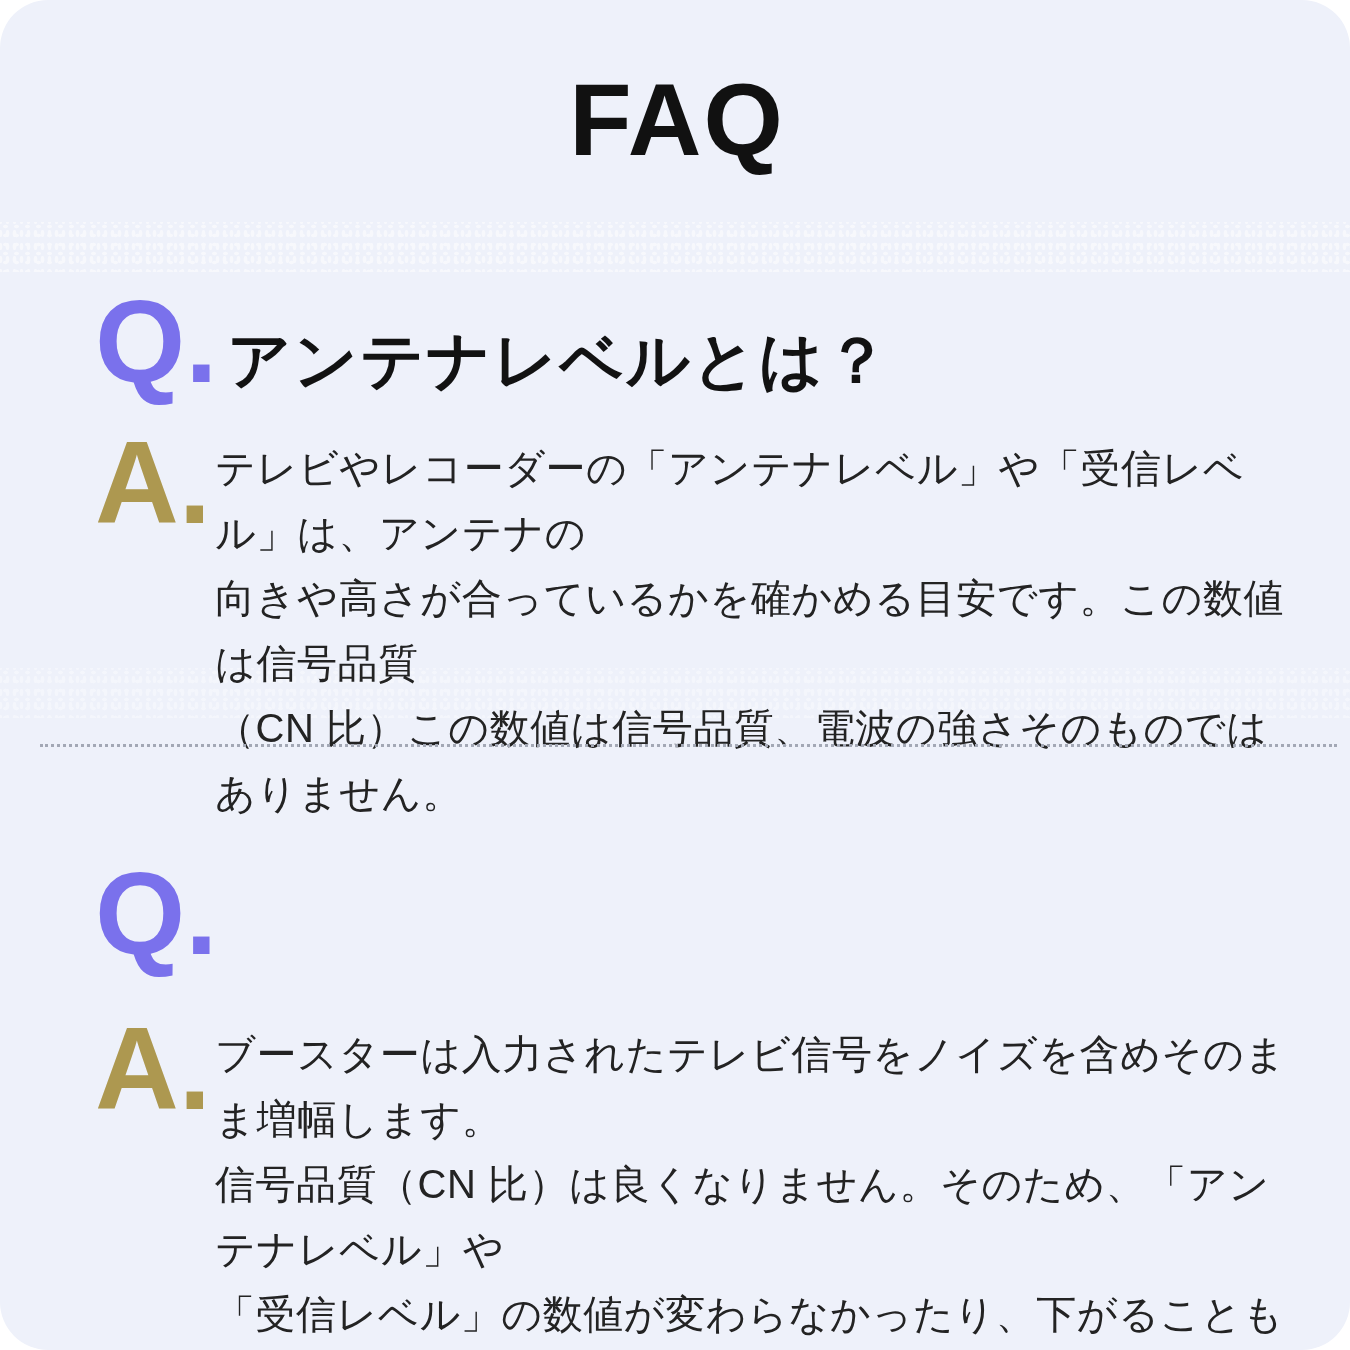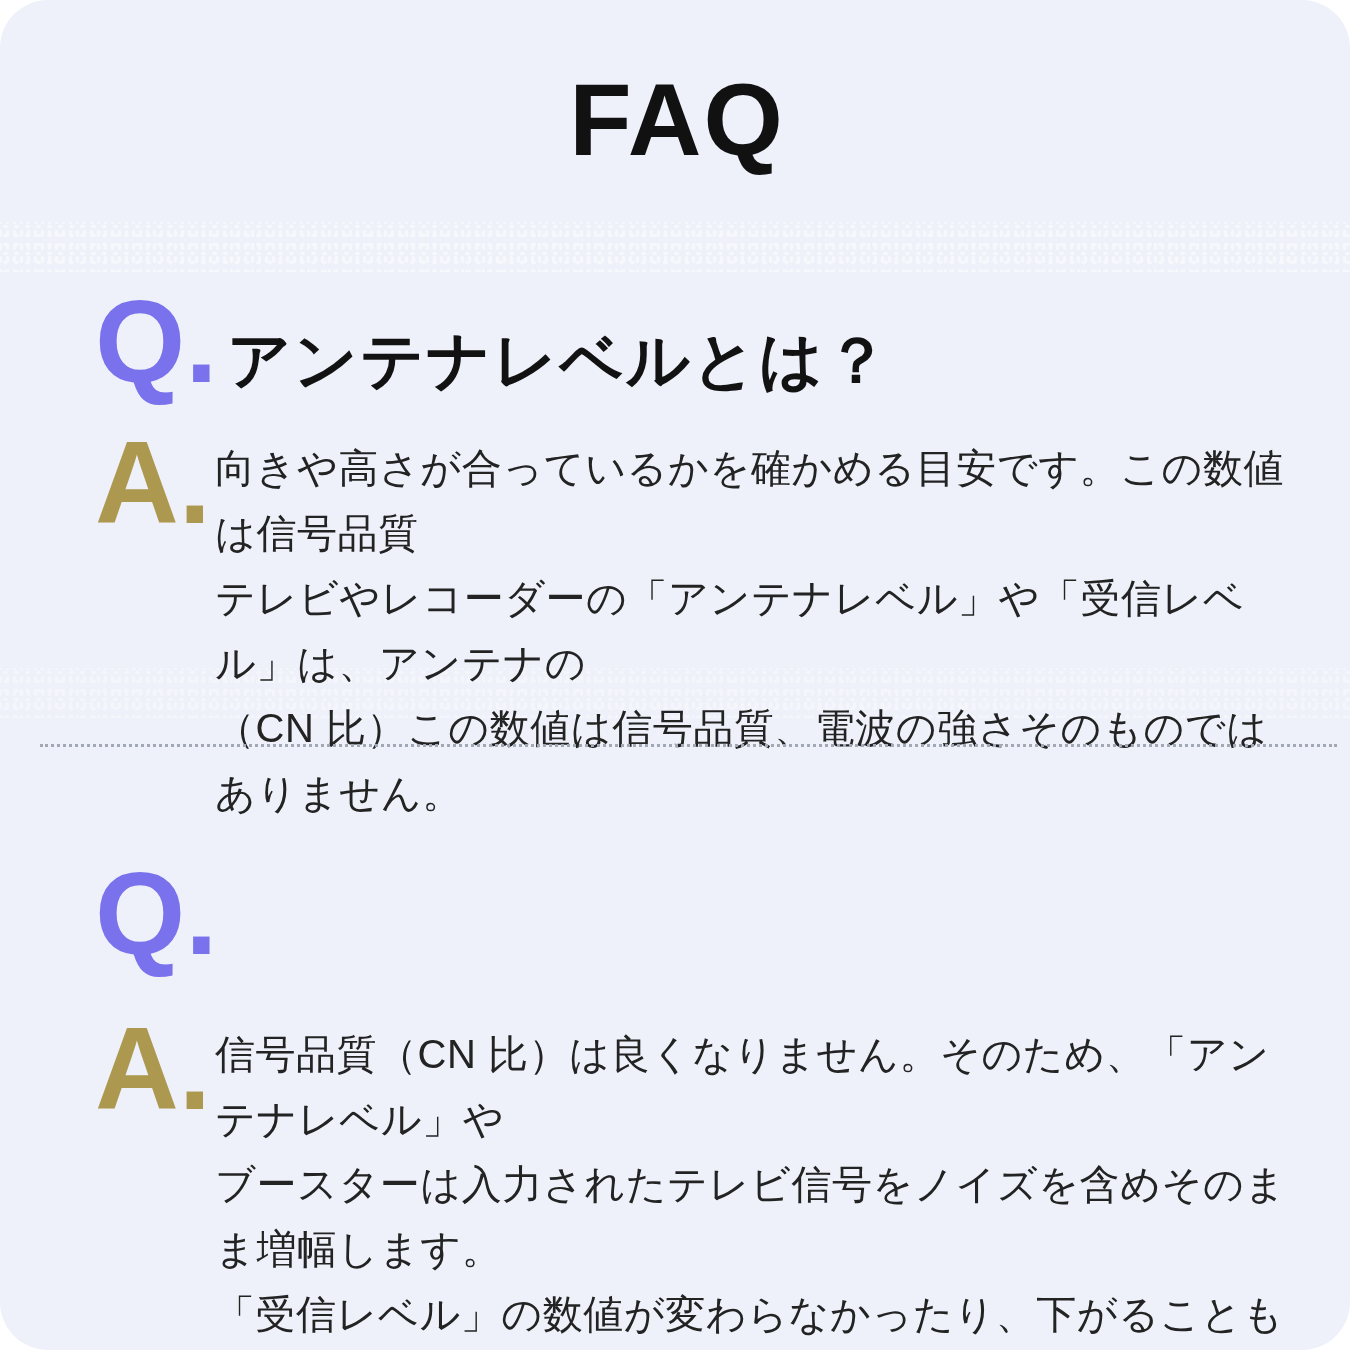--- a/index.html
+++ b/index.html
@@ -83,33 +83,33 @@
   <div class="texture-band band-1"></div>
   <div class="texture-band band-2"></div>
 
   <div class="row q-row q-row-1">
     <span class="q-mark">Q.</span>
     <h2 class="question">アンテナレベルとは？</h2>
   </div>
   <div class="row a-row a-row-1">
     <span class="a-mark">A.</span>
     <div class="answer">
+      <p>テレビやレコーダーの「アンテナレベル」や「受信レベル」は、アンテナの</p>
       <p>向きや高さが合っているかを確かめる目安です。この数値は信号品質</p>
-      <p>テレビやレコーダーの「アンテナレベル」や「受信レベル」は、アンテナの</p>
       <p>（CN 比）この数値は信号品質、電波の強さそのものではありません。</p>
     </div>
   </div>
 
   <hr class="divider">
 
   <div class="row q-row q-row-2">
     <span class="q-mark">Q.</span>
   </div>
   <div class="row a-row a-row-2">
     <span class="a-mark">A.</span>
     <div class="answer">
+      <p>ブースターは入力されたテレビ信号をノイズを含めそのまま増幅します。</p>
       <p>信号品質（CN 比）は良くなりません。そのため、「アンテナレベル」や</p>
-      <p>ブースターは入力されたテレビ信号をノイズを含めそのまま増幅します。</p>
       <p>「受信レベル」の数値が変わらなかったり、下がることもあります。</p>
     </div>
   </div>
 
 </div>
 
 </body></html>

